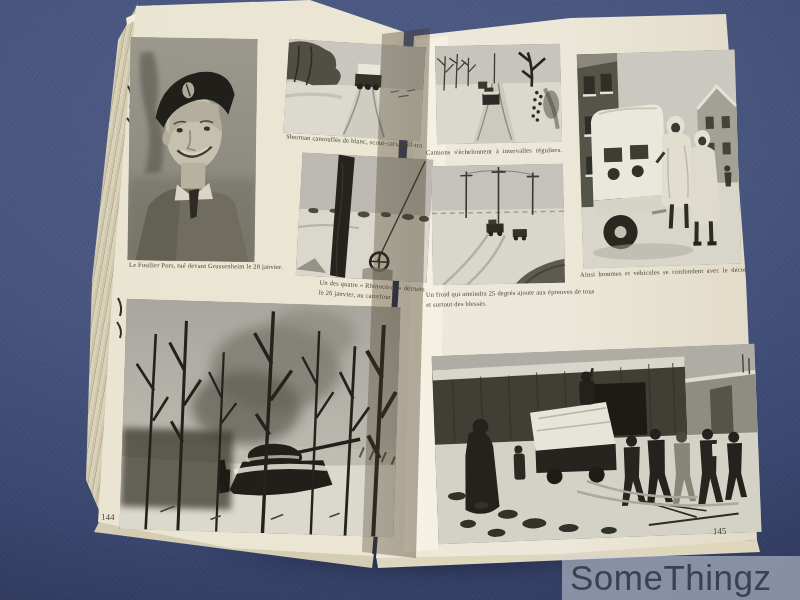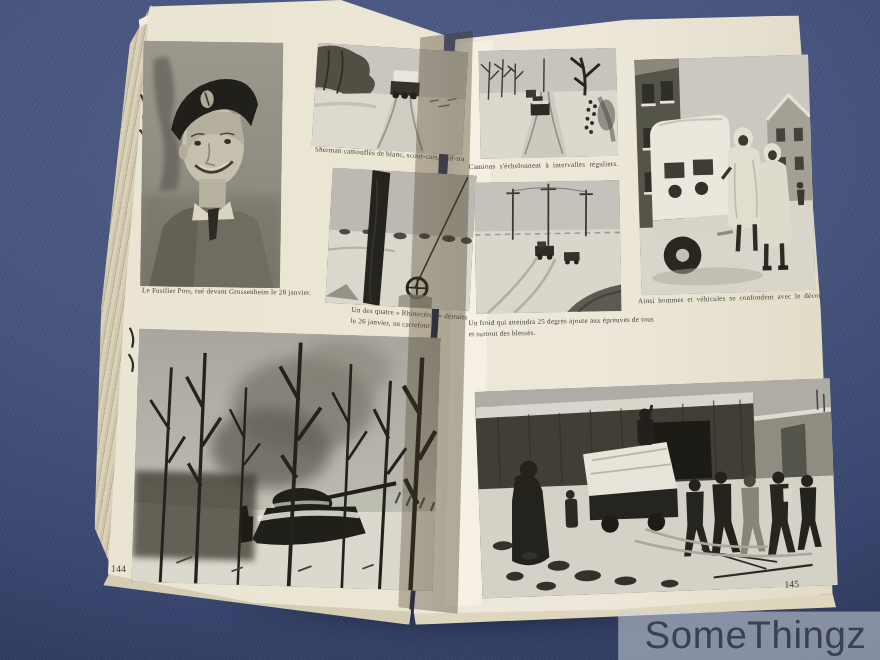--- a/index.html
+++ b/index.html
@@ -39,21 +39,21 @@
     font-family:"Liberation Serif",serif;letter-spacing:.2px;
   }
   .cap.clip2{height:20px;overflow:hidden;line-height:10px;}
   .cap.one{white-space:nowrap;overflow:hidden;}
   .pagenum{position:absolute;font-size:9px;color:var(--caption-ink,#45443c);font-family:"Liberation Serif",serif;}
   #watermark{
     left:562px;top:556px;width:238px;height:44px;
     background:var(--watermark-band,rgba(206,211,221,.55));
     color:var(--watermark-text,#3a4150);
     font-family:"Liberation Sans",sans-serif;
-    font-size:35px;line-height:44px;padding-left:24px;box-sizing:border-box;
+    font-size:35px;line-height:44px;padding-left:8px;box-sizing:border-box;
     letter-spacing:.5px;white-space:nowrap;overflow:hidden;
   }
   .marks{position:absolute;}
 </style>
 </head>
 <body>
 
 <div class="scene">
 
   <div class="abs" id="shadowMain"></div>

